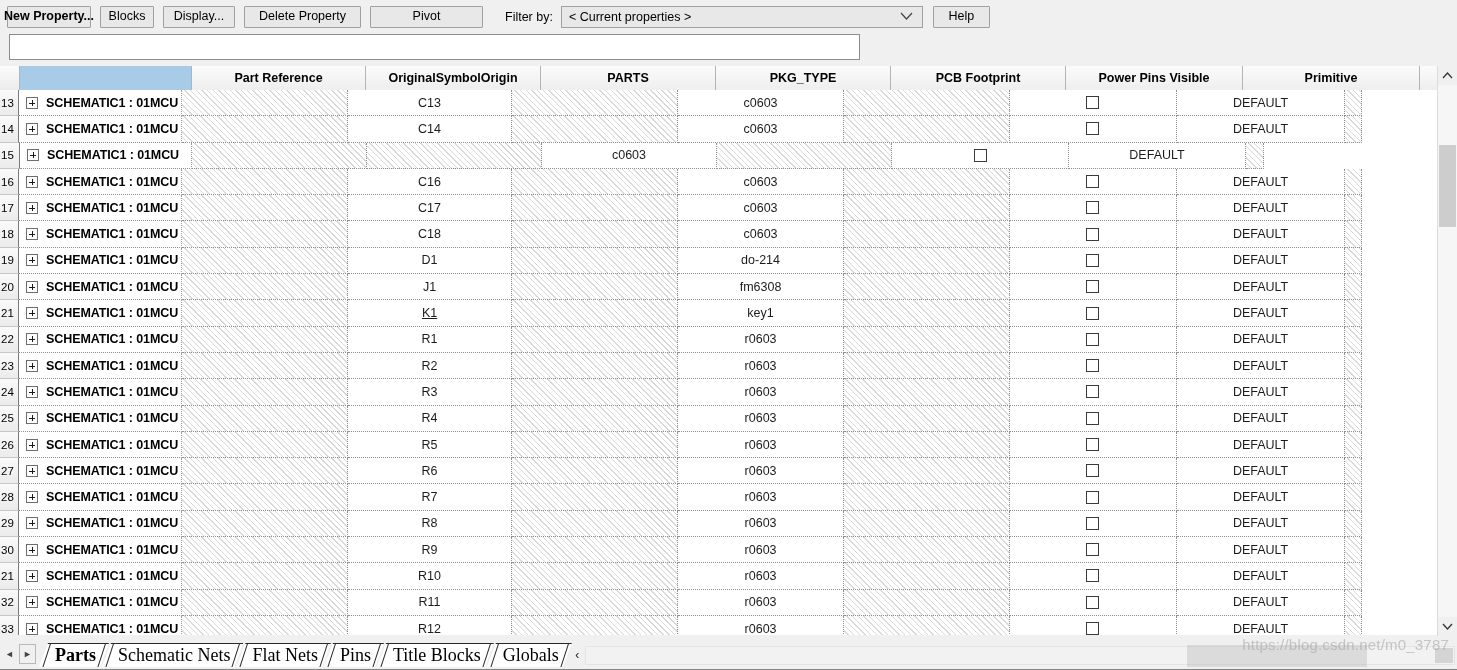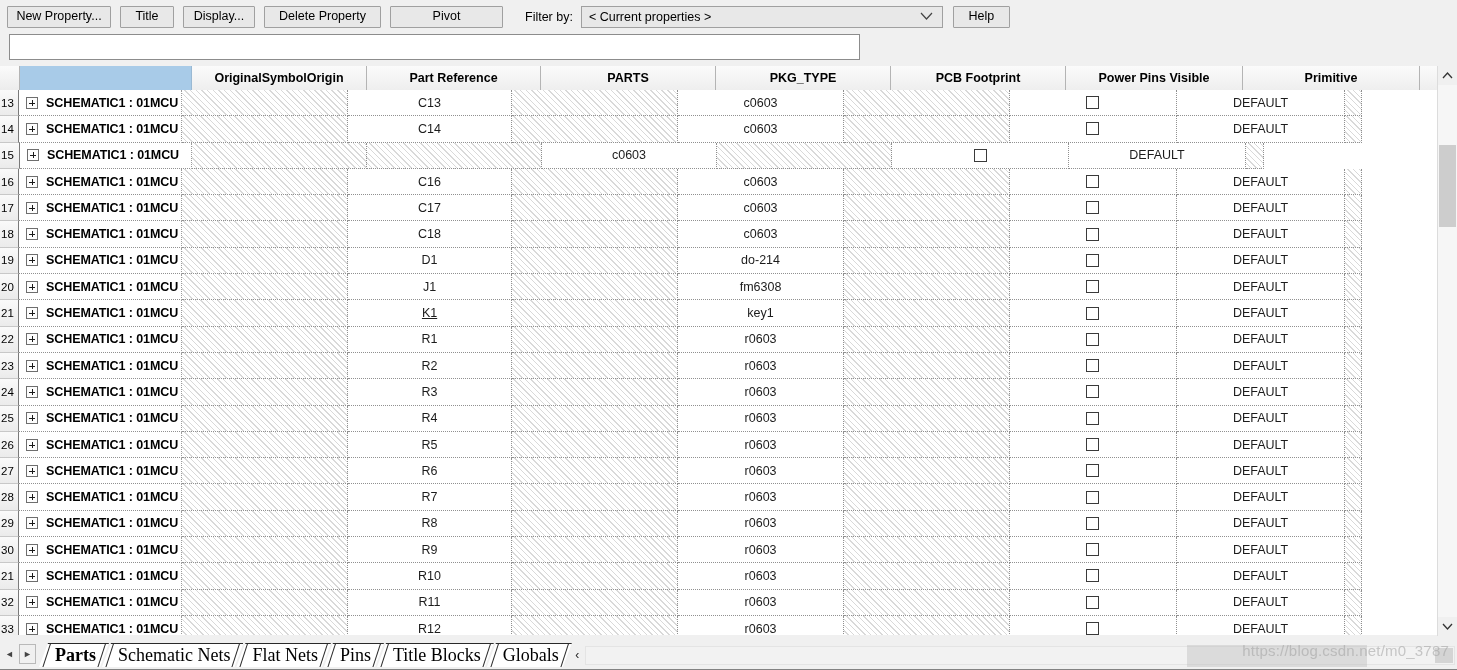--- a/index.html
+++ b/index.html
@@ -40,21 +40,21 @@
     color: #000;
     display: inline-flex;
     align-items: center;
     justify-content: center;
     padding: 0 8px;
     margin-right: 9px;
     white-space: nowrap;
     cursor: default;
     line-height: 1;
   }
-  .tb-btn.w-new { width: 104px; }
+  .tb-btn.w-new { width: 84px; font-weight: bold; }
   .tb-btn.w-apply { width: 54px; }
   .tb-btn.w-display { width: 72px; text-align: right; }
   .tb-btn.w-delete { width: 117px; }
   .tb-btn.w-pivot { width: 113px; margin-right: 22px; }
   .tb-btn.w-help { width: 57px; margin-left: 10px; margin-right: 0; }
 
   .tb-label {
     font-size: 12.5px;
     color: #000;
     margin-right: 8px;
@@ -335,21 +335,21 @@
     position: absolute;
     right: 1px; top: 1px;
     width: 18px; height: 15px;
     background: #d4d4d4;
   }
 
   
   .watermark {
     position: absolute;
     right: 8px;
-    bottom: 10px;
+    bottom: 16px;
     font-size: 15px;
     color: rgba(160,160,160,0.55);
     font-family: "Liberation Sans", sans-serif;
     letter-spacing: 0.2px;
     pointer-events: none;
     white-space: nowrap;
     z-index: 20;
   }
   .wm-box {
     position: absolute;
@@ -369,21 +369,21 @@
     background: #c0c0c0;
   }
 </style>
 </head>
 <body>
 
 <div id="app">
 
   <div class="toolbar">
     <div class="tb-btn w-new">New Property...</div>
-    <div class="tb-btn w-apply">Title</div>
+    <div class="tb-btn w-apply">Blocks</div>
     <div class="tb-btn w-display">Display...</div>
     <div class="tb-btn w-delete">Delete Property</div>
     <div class="tb-btn w-pivot">Pivot</div>
     <div class="tb-label">Filter by:</div>
     <div class="combo">
       <span>&lt; Current properties &gt;</span>
       <span class="caret">
         <svg width="13" height="9" viewBox="0 0 13 9">
             <path d="M1 1 L6.5 7 L12 1" stroke="#444" stroke-width="1.2" fill="none"></path>
           </svg>
@@ -393,25 +393,25 @@
   </div>
 
   <div class="editbar-wrap">
     <input class="editbar" type="text" value="" style="">
   </div>
 
   <div class="grid">
     <div class="hdr-row">
         <div class="hdr-cell corner" style="width: 20px;"></div>
         <div class="hdr-cell sel" style="width: 172px;"></div>
+        <div class="hdr-cell" style="width: 174px;">
+          <span>Part Reference</span>
+        </div>
         <div class="hdr-cell" style="width: 175px;">
           <span>OriginalSymbolOrigin</span>
-        </div>
-        <div class="hdr-cell" style="width: 174px;">
-          <span>Part Reference</span>
         </div>
         <div class="hdr-cell" style="width: 175px;">
           <span>PARTS</span>
         </div>
         <div class="hdr-cell" style="width: 175px;">
           <span>PKG_TYPE</span>
         </div>
         <div class="hdr-cell" style="width: 175px;">
           <span>PCB Footprint</span>
         </div>

